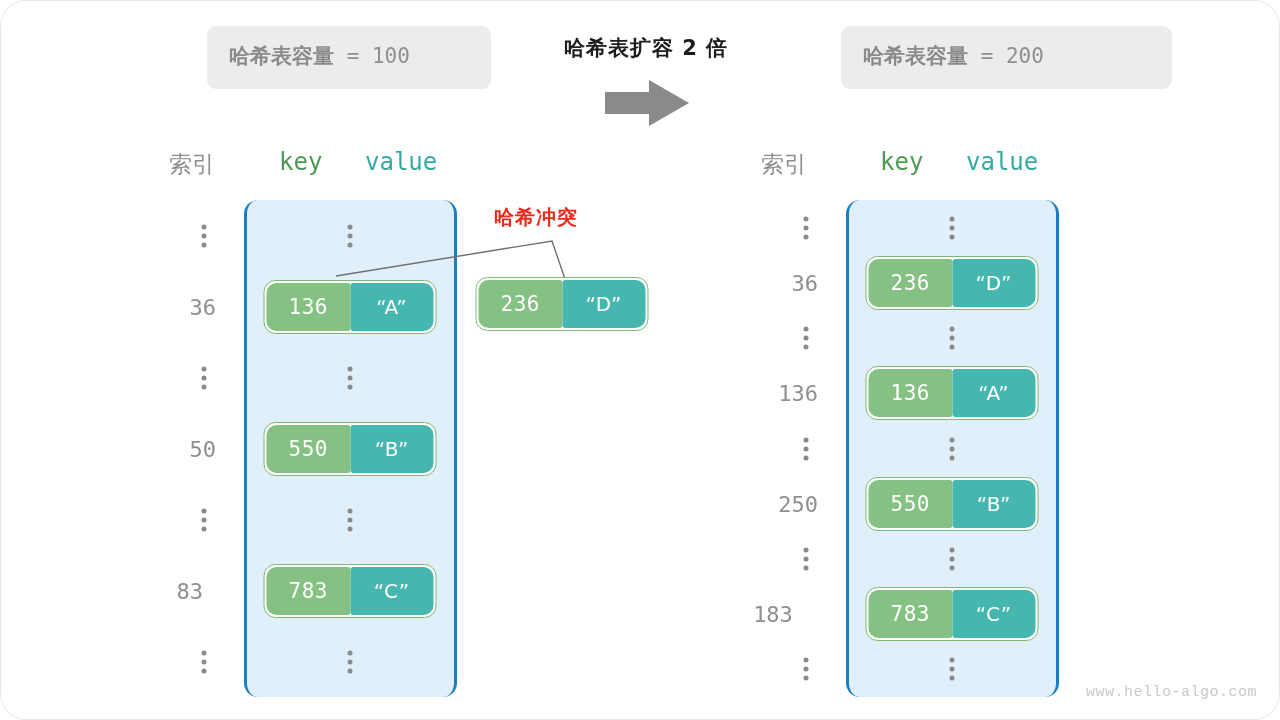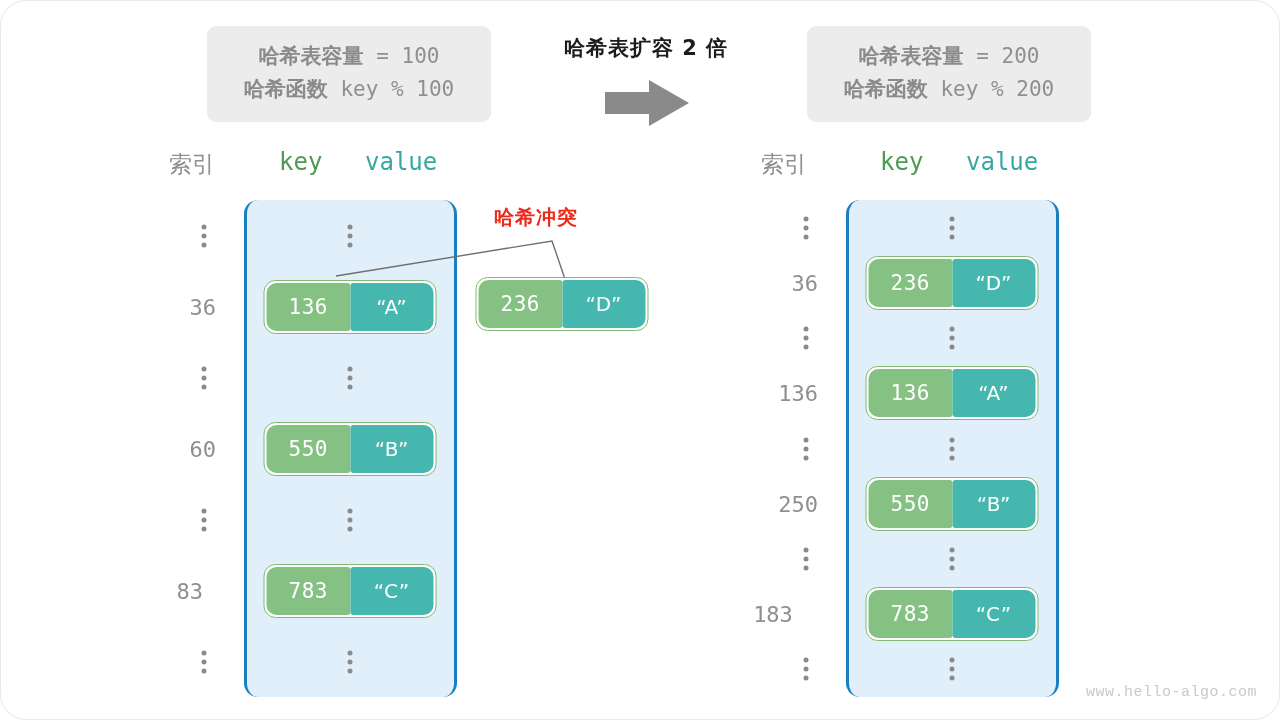--- a/index.html
+++ b/index.html
@@ -23,37 +23,36 @@
     border-radius: 26px;
   }
 
   
   .info-box {
     position: absolute;
     background: #ececec;
     border-radius: 9px;
     padding: 14px 22px 16px 22px;
     box-sizing: border-box;
-    text-align: center;
   }
   .info-line {
     font-family: "DejaVu Sans Mono", "Liberation Mono", monospace;
     font-size: 21px;
     color: #8f8f8f;
     line-height: 33px;
     white-space: pre;
   }
   .info-line .cn {
     font-family: "DejaVu Sans", "Liberation Sans", sans-serif;
     font-weight: bold;
     color: #8a8a8a;
     font-size: 21px;
   }
   #info-left  { left: 206px; top: 25px;  width: 284px; }
-  #info-right { left: 806px; top: 25px;  width: 284px; }
+  #info-right { left: 840px; top: 25px;  width: 331px; }
 
   
   #expand-title {
     position: absolute;
     left: 530px; top: 33px;
     width: 230px;
     text-align: center;
     font-size: 21px;
     font-weight: bold;
     color: #1c1c1c;
@@ -177,32 +176,30 @@
     text-align: right;
   }
 </style>
 </head>
 <body>
 
 <div id="page">
 
   <div class="info-box" id="info-left">
     <div class="info-line"><span class="cn">哈希表容量</span><span> = 100</span></div>
-    <div class="info-line"><span class="cn">哈希函数</span><span> key % 100</span></div>
   </div>
 
   <div id="expand-title">哈希表扩容 2 倍</div>
 
   <svg id="expand-arrow" viewBox="0 0 84 48">
     <polygon points="0,13 44,13 44,1 84,24 44,47 44,35 0,35" fill="#8a8a8a"></polygon>
   </svg>
 
   <div class="info-box" id="info-right">
     <div class="info-line"><span class="cn">哈希表容量</span><span> = 200</span></div>
-    <div class="info-line"><span class="cn">哈希函数</span><span> key % 200</span></div>
   </div>
 
   <div class="table-block" id="left-block">
     <div class="col-head head-index" style="left:168px; top:148px;">索引</div>
     <div class="col-head head-key" style="left:278px; top:147px;">key</div>
     <div class="col-head head-value" style="left:355px; top:147px;">value</div>
     <div class="bucket" id="left-bucket" style="left:243px; top:199px; width:213px; height:497px;"></div>
     <div id="left-rows">
         <div class="dots" style="left: 203px; top: 234.5px;">
           <i></i>
@@ -222,21 +219,21 @@
         <div class="dots" style="left: 203px; top: 376.5px;">
           <i></i>
           <i></i>
           <i></i>
         </div>
         <div class="dots" style="left: 349px; top: 376.5px;">
           <i></i>
           <i></i>
           <i></i>
         </div>
-        <div class="idx" style="left: 125px; width: 90px; top: 447.5px;">60</div>
+        <div class="idx" style="left: 125px; width: 90px; top: 447.5px;">50</div>
         <div class="pair" style="left: 349px; top: 447.5px; width: 173px;">
           <div class="k">550</div>
           <div class="v">“B”</div>
         </div>
         <div class="dots" style="left: 203px; top: 518.5px;">
           <i></i>
           <i></i>
           <i></i>
         </div>
         <div class="dots" style="left: 349px; top: 518.5px;">

